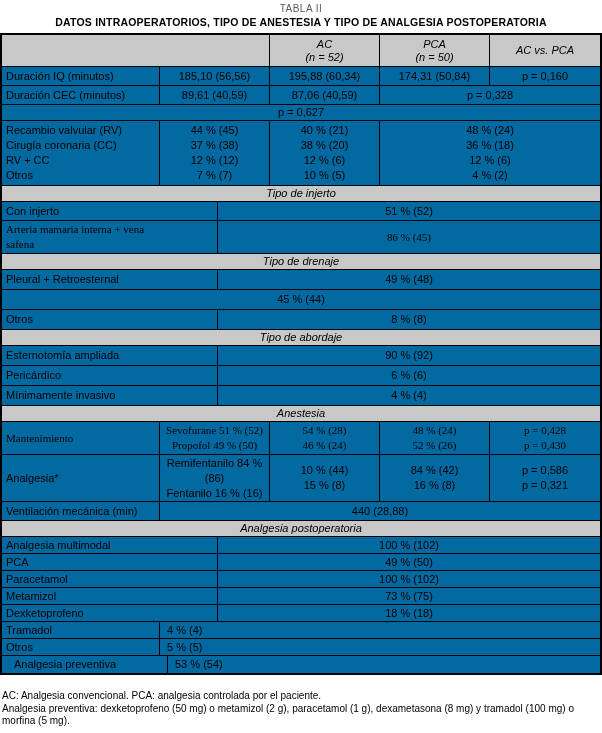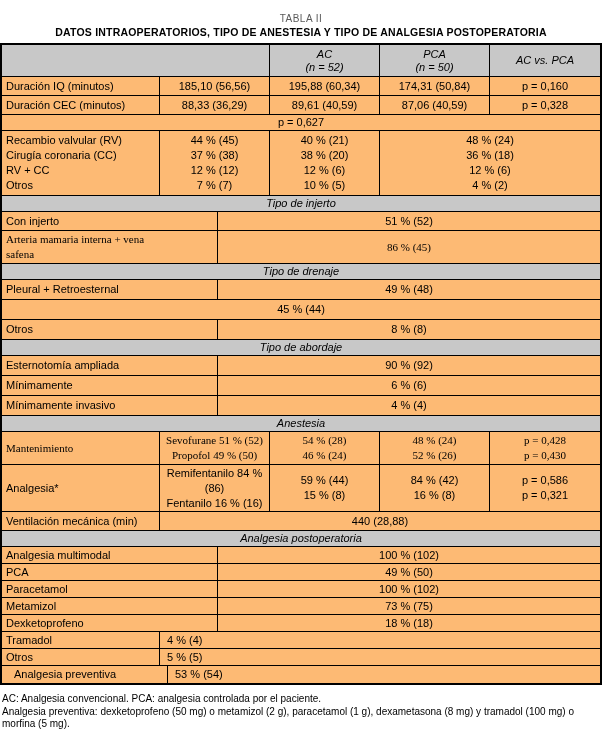--- a/index.html
+++ b/index.html
@@ -2,32 +2,32 @@
 <html><head>
 <meta charset="utf-8">
 <style>
   * { box-sizing: border-box; margin: 0; padding: 0; }
   html, body { background: #ffffff; }
   body {
     width: 602px;
     font-family: "Liberation Sans", "DejaVu Sans", sans-serif;
     color: #000;
   }
-  .page { width: 602px; padding-top: 13px; }
+  .page { width: 602px; padding-top: 3px; }
 
   .title {
     text-align: center; font-size: 10px; color: #5a5a5a;
     letter-spacing: 0.5px; line-height: 12px;
   }
   .subtitle {
     text-align: center; font-size: 10.5px; font-weight: bold;
     letter-spacing: 0.2px; margin-top: 1px; line-height: 13px;
   }
 
-  .tbl { width: 602px; border: 2px solid #000; margin-top: 4px; background: #fdba74; }
+  .tbl { width: 602px; border: 2px solid #000; margin-top: 4px; background: #0369a1; }
   .row { display: flex; width: 598px; border-bottom: 1px solid #000; overflow: hidden; }
   .row:last-child { border-bottom: none; margin-left: 8px; }
   .cell {
     border-right: 1px solid #000;
     font-size: 11px; line-height: 15px;
     display: flex; flex-direction: column; justify-content: center;
     padding: 1px 4px; overflow: hidden;
   }
   .cell:last-child { border-right: none; }
 
@@ -47,21 +47,21 @@
 
   .h-header { height: 32px; }
   .h16 { height: 16px; }
   .h17 { height: 17px; }
   .h19 { height: 19px; }
   .h20 { height: 20px; }
   .h33 { height: 33px; font-family: Liberation Serif, serif; }
   .h47 { height: 47px; }
   .h65 { height: 65px; }
 
-  .footnotes { margin-top: 8px; padding: 0 2px; }
+  .footnotes { margin-top: 15px; padding: 0 2px; }
   .fn { font-size: 10px; line-height: 12.5px; }
 </style>
 </head>
 <body>
 
 <div class="page">
 
   <div class="title">TABLA II</div>
   <div class="subtitle">DATOS INTRAOPERATORIOS, TIPO DE ANESTESIA Y TIPO DE ANALGESIA POSTOPERATORIA</div>
 
@@ -79,21 +79,20 @@
     <div class="row h19">
       <div class="cell w158">Duración IQ (minutos)</div>
       <div class="cell w110 center">185,10 (56,56)</div>
       <div class="cell w110 center">195,88 (60,34)</div>
       <div class="cell w110 center">174,31 (50,84)</div>
       <div class="cell grow center">p = 0,160</div>
     </div>
 
     <div class="row h19">
       <div class="cell w158">Duración CEC (minutos)</div>
-      <div class="cell w110 center">88,33 (36,29)</div>
       <div class="cell w110 center">89,61 (40,59)</div>
       <div class="cell w110 center">87,06 (40,59)</div>
       <div class="cell grow center">p = 0,328</div>
     </div>
 
     <div class="row h16">
       <div class="cell grow center lh13">p = 0,627</div>
     </div>
 
     <div class="row h65">
@@ -147,21 +146,21 @@
 
     <div class="row h16">
       <div class="cell grow band-bg center italic lh13">Tipo de abordaje</div>
     </div>
 
     <div class="row h20">
       <div class="cell w216">Esternotomía ampliada</div>
       <div class="cell grow center">90 % (92)</div>
     </div>
     <div class="row h20">
-      <div class="cell w216">Mínimamente</div>
+      <div class="cell w216">Pericárdico</div>
       <div class="cell grow center">6 % (6)</div>
     </div>
     <div class="row h20">
       <div class="cell w216">Mínimamente invasivo</div>
       <div class="cell grow center">4 % (4)</div>
     </div>
 
     <div class="row h16">
       <div class="cell grow band-bg center italic lh13">Anestesia</div>
     </div>
@@ -176,21 +175,21 @@
 52 % (26)</div>
       <div class="cell grow center pre">p = 0,428
 p = 0,430</div>
     </div>
 
     <div class="row h47">
       <div class="cell w158">Analgesia*</div>
       <div class="cell w110 center pre">Remifentanilo 84 %
 (86)
 Fentanilo 16 % (16)</div>
-      <div class="cell w110 center pre">59 % (44)
+      <div class="cell w110 center pre">10 % (44)
 15 % (8)</div>
       <div class="cell w110 center pre">84 % (42)
 16 % (8)</div>
       <div class="cell grow center pre">p = 0,586
 p = 0,321</div>
     </div>
 
     <div class="row h19">
       <div class="cell w158">Ventilación mecánica (min)</div>
       <div class="cell grow center">440 (28,88)</div>

